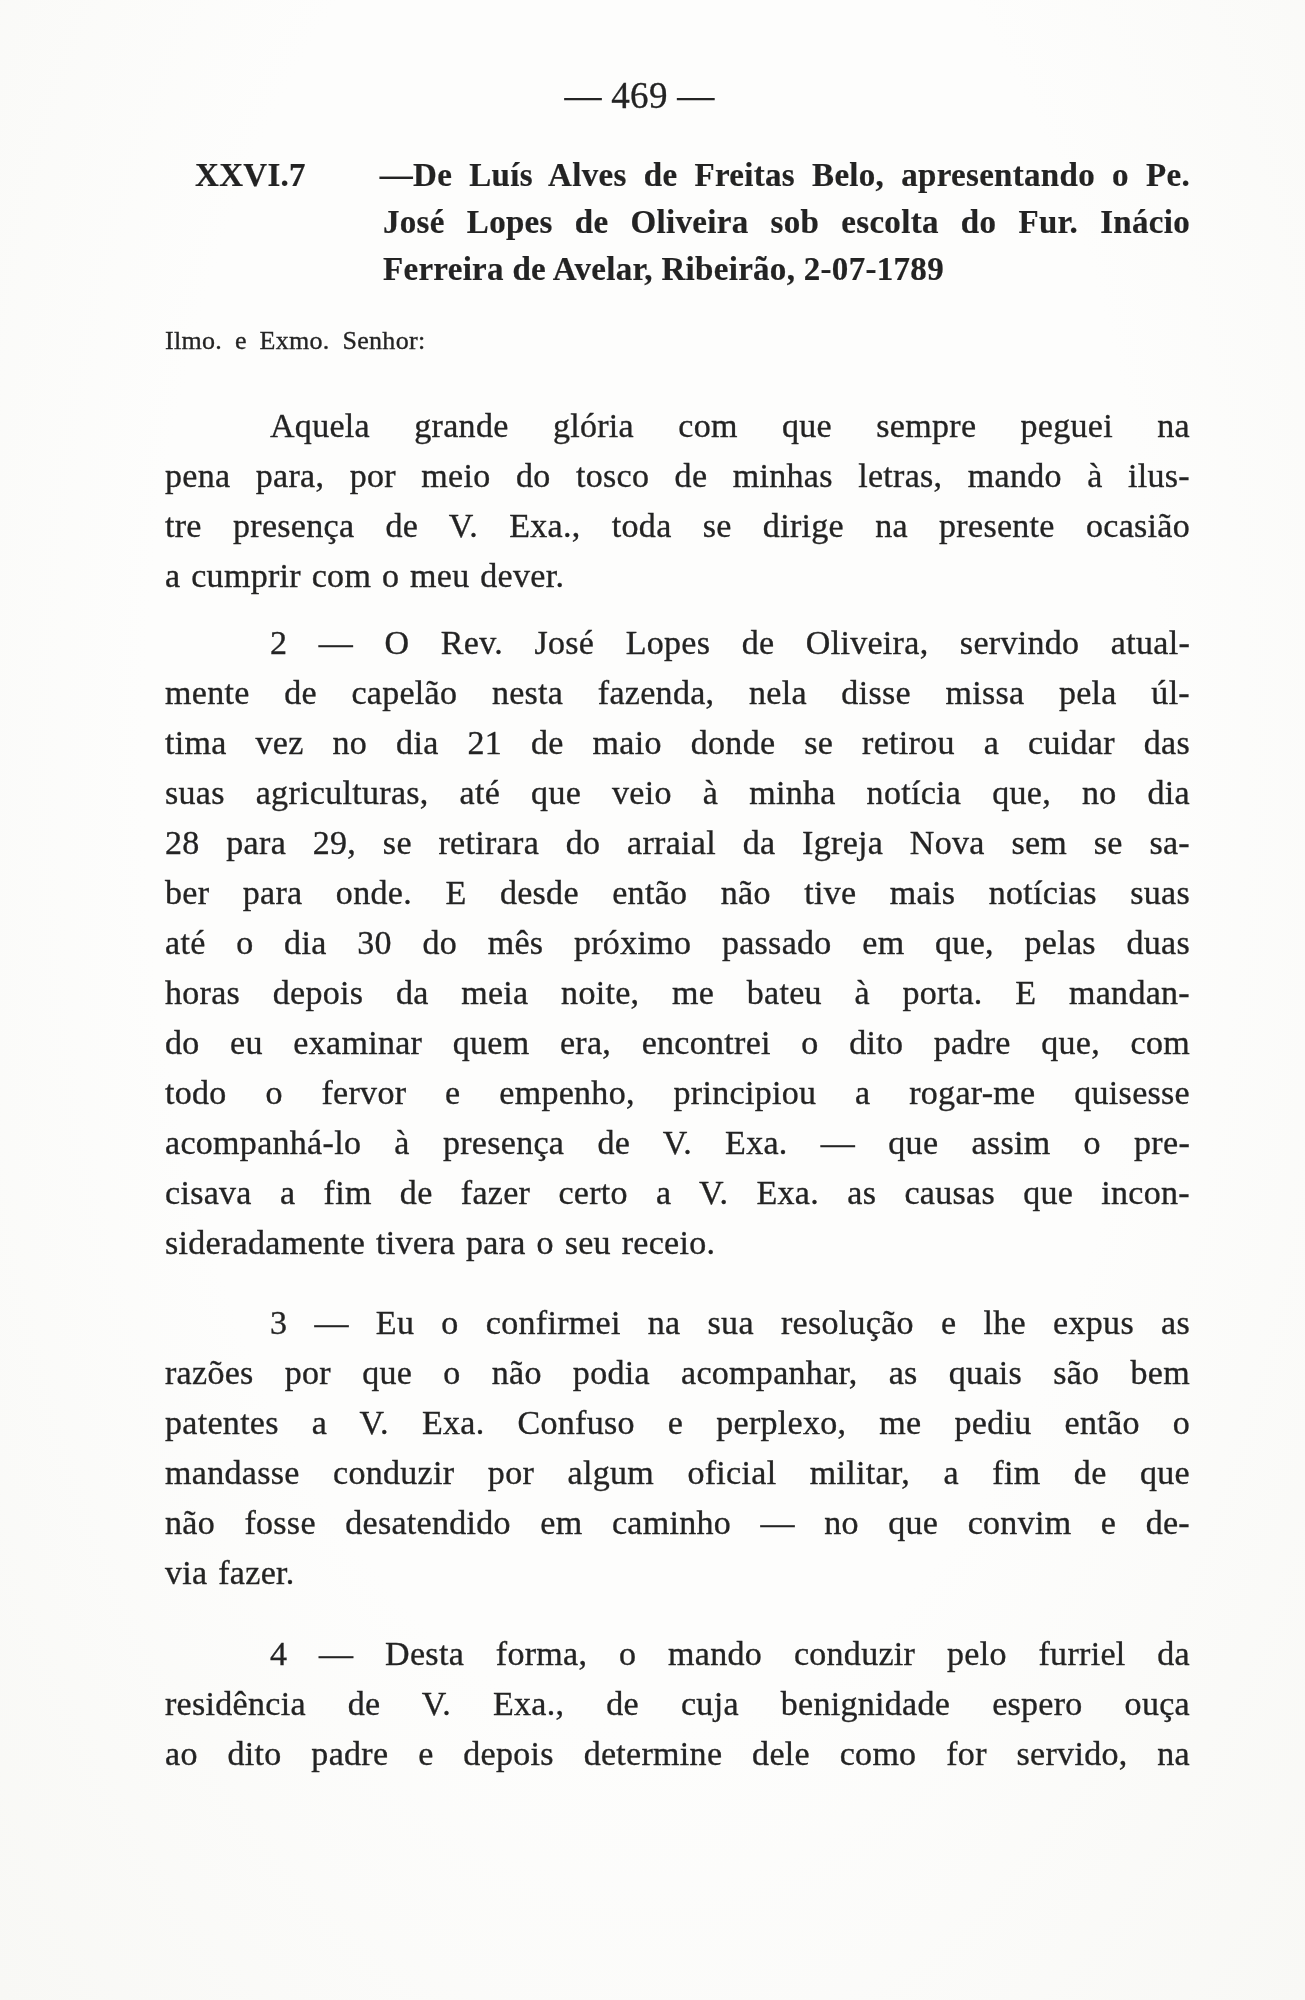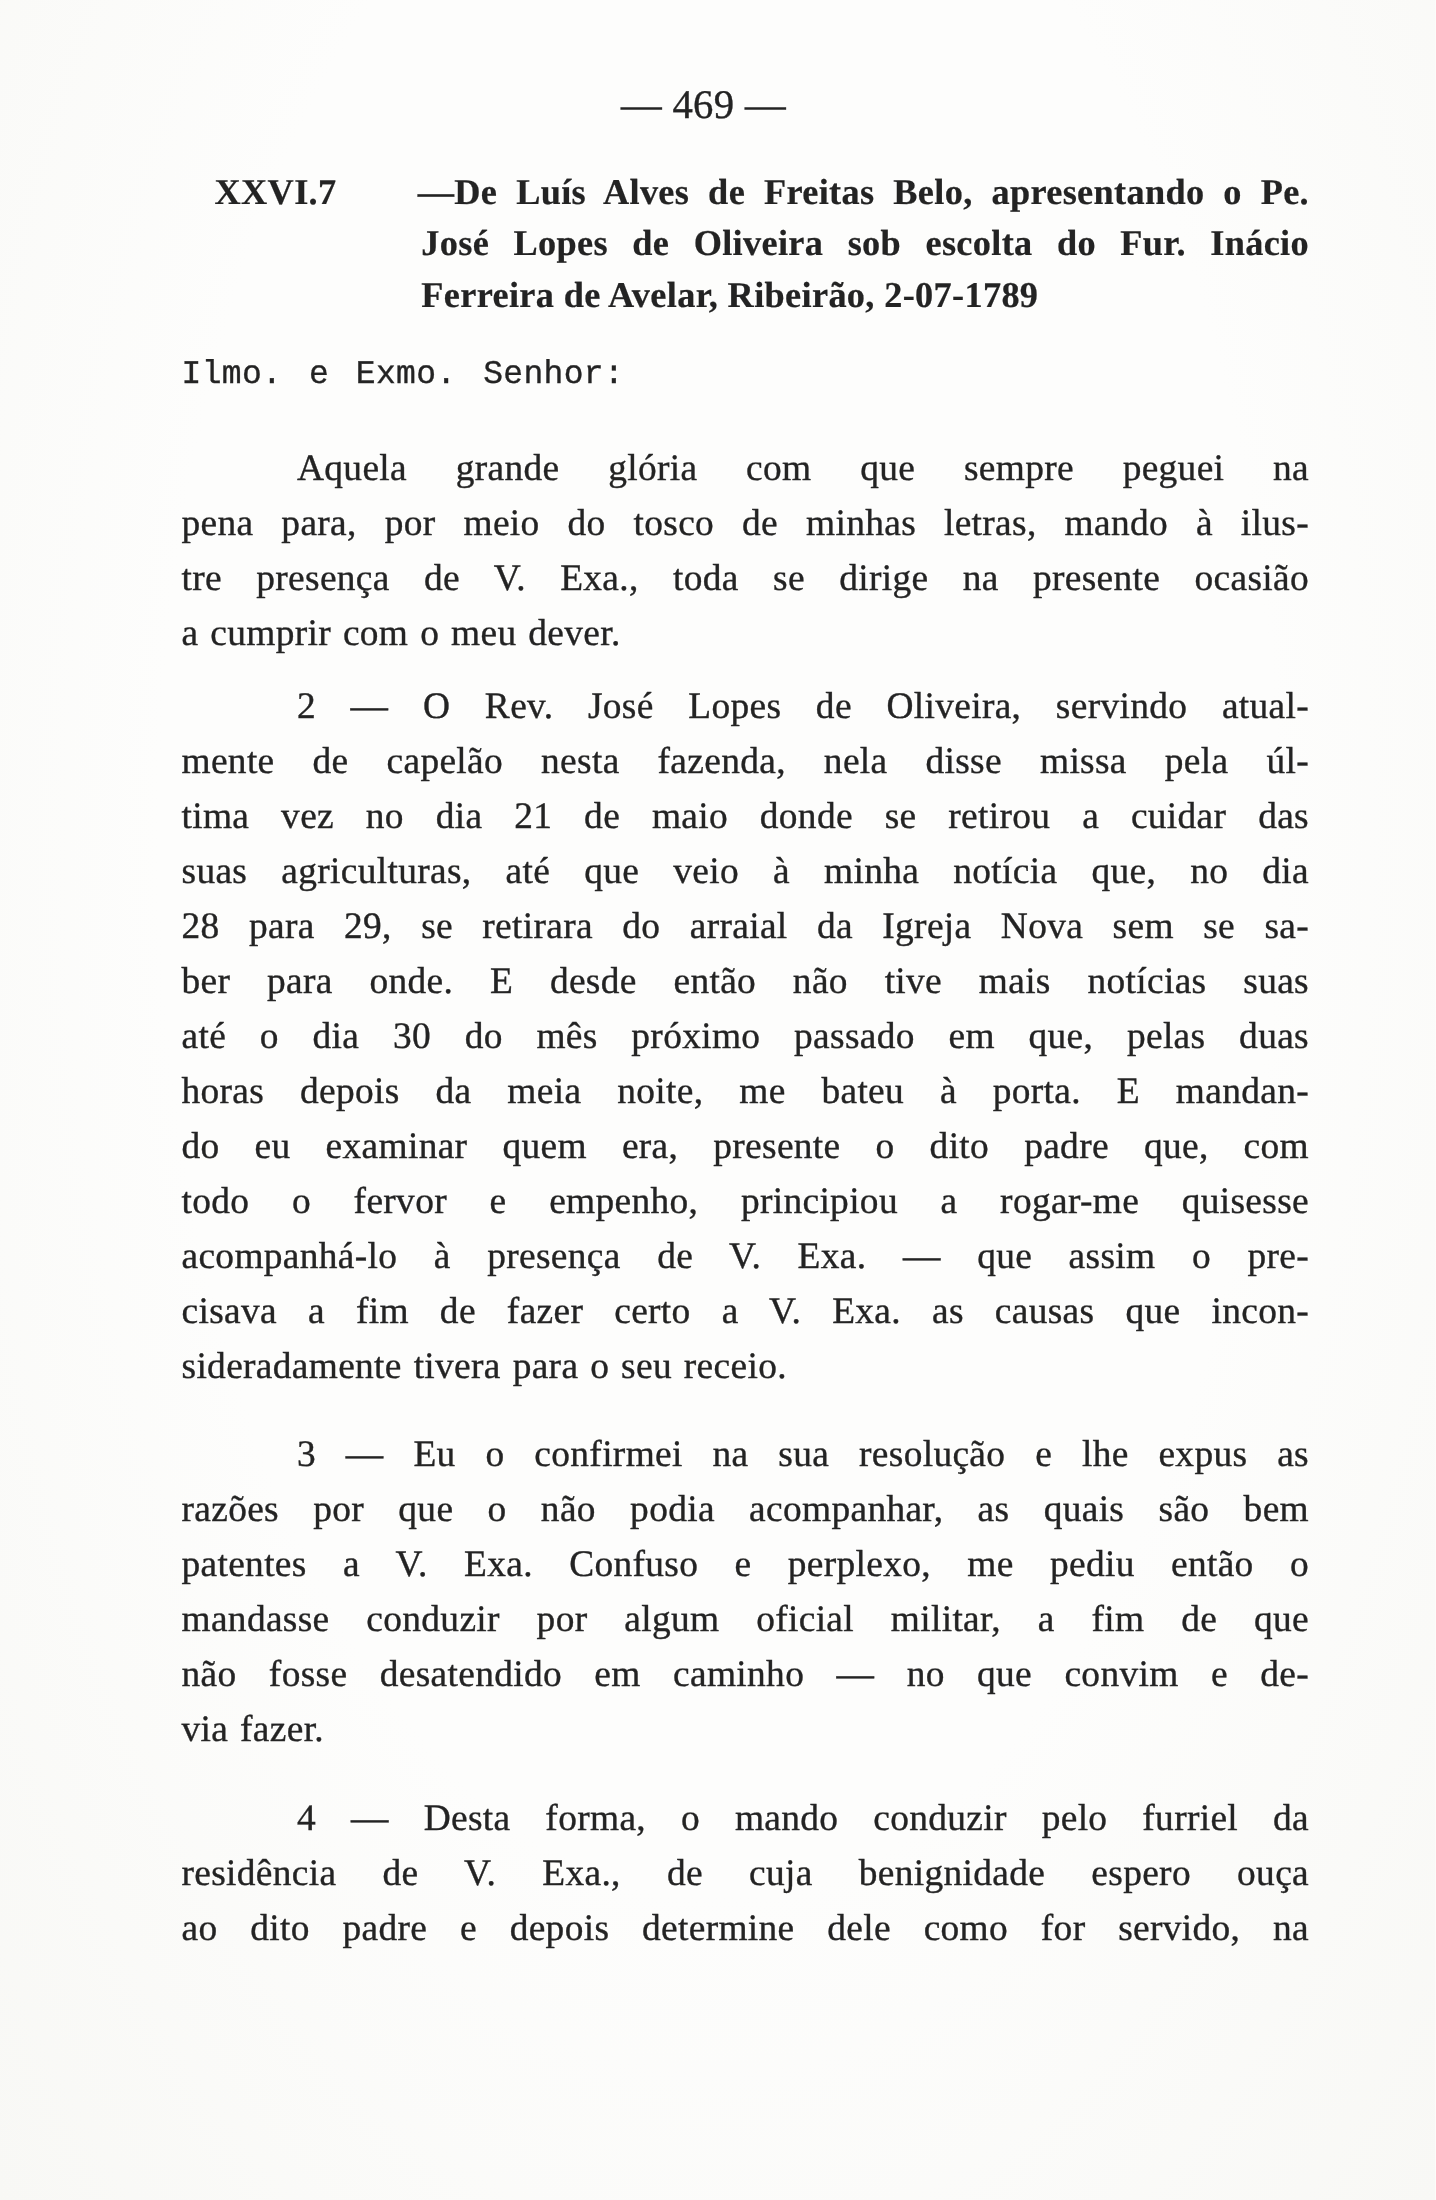--- a/index.html
+++ b/index.html
@@ -48,24 +48,23 @@
   .h-cont {
     padding-left: 218px;
   }
   .h-label {
     display: inline-block;
     width: 218px;
     margin-left: 30px;
   }
   .salutation {
     margin-top: 26px;
-    font-size: 30px;
+    font-size: 26px;
     line-height: 44px;
     word-spacing: 6px;
-    font-family: Liberation Mono, monospace;
   }
   .paragraph {
     font-size: 34px;
     line-height: 50px;
   }
   .p-first   { margin-top: 38px; }
   .p-second  { margin-top: 17px; }
   .p-third   { margin-top: 30px; }
   .p-fourth  { margin-top: 31px; }
   .line {
@@ -104,21 +103,21 @@
       </div>
       <div class="paragraph p-second">
         <div class="line first">2 — O Rev. José Lopes de Oliveira, servindo atual-</div>
         <div class="line">mente de capelão nesta fazenda, nela disse missa pela úl-</div>
         <div class="line">tima vez no dia 21 de maio donde se retirou a cuidar das</div>
         <div class="line">suas agriculturas, até que veio à minha notícia que, no dia</div>
         <div class="line">28 para 29, se retirara do arraial da Igreja Nova sem se sa-</div>
         <div class="line">ber para onde. E desde então não tive mais notícias suas</div>
         <div class="line">até o dia 30 do mês próximo passado em que, pelas duas</div>
         <div class="line">horas depois da meia noite, me bateu à porta. E mandan-</div>
-        <div class="line">do eu examinar quem era, presente o dito padre que, com</div>
+        <div class="line">do eu examinar quem era, encontrei o dito padre que, com</div>
         <div class="line">todo o fervor e empenho, principiou a rogar-me quisesse</div>
         <div class="line">acompanhá-lo à presença de V. Exa. — que assim o pre-</div>
         <div class="line">cisava a fim de fazer certo a V. Exa. as causas que incon-</div>
         <div class="line no-just">sideradamente tivera para o seu receio.</div>
       </div>
       <div class="paragraph p-third">
         <div class="line first">3 — Eu o confirmei na sua resolução e lhe expus as</div>
         <div class="line">razões por que o não podia acompanhar, as quais são bem</div>
         <div class="line">patentes a V. Exa. Confuso e perplexo, me pediu então o</div>
         <div class="line">mandasse conduzir por algum oficial militar, a fim de que</div>

